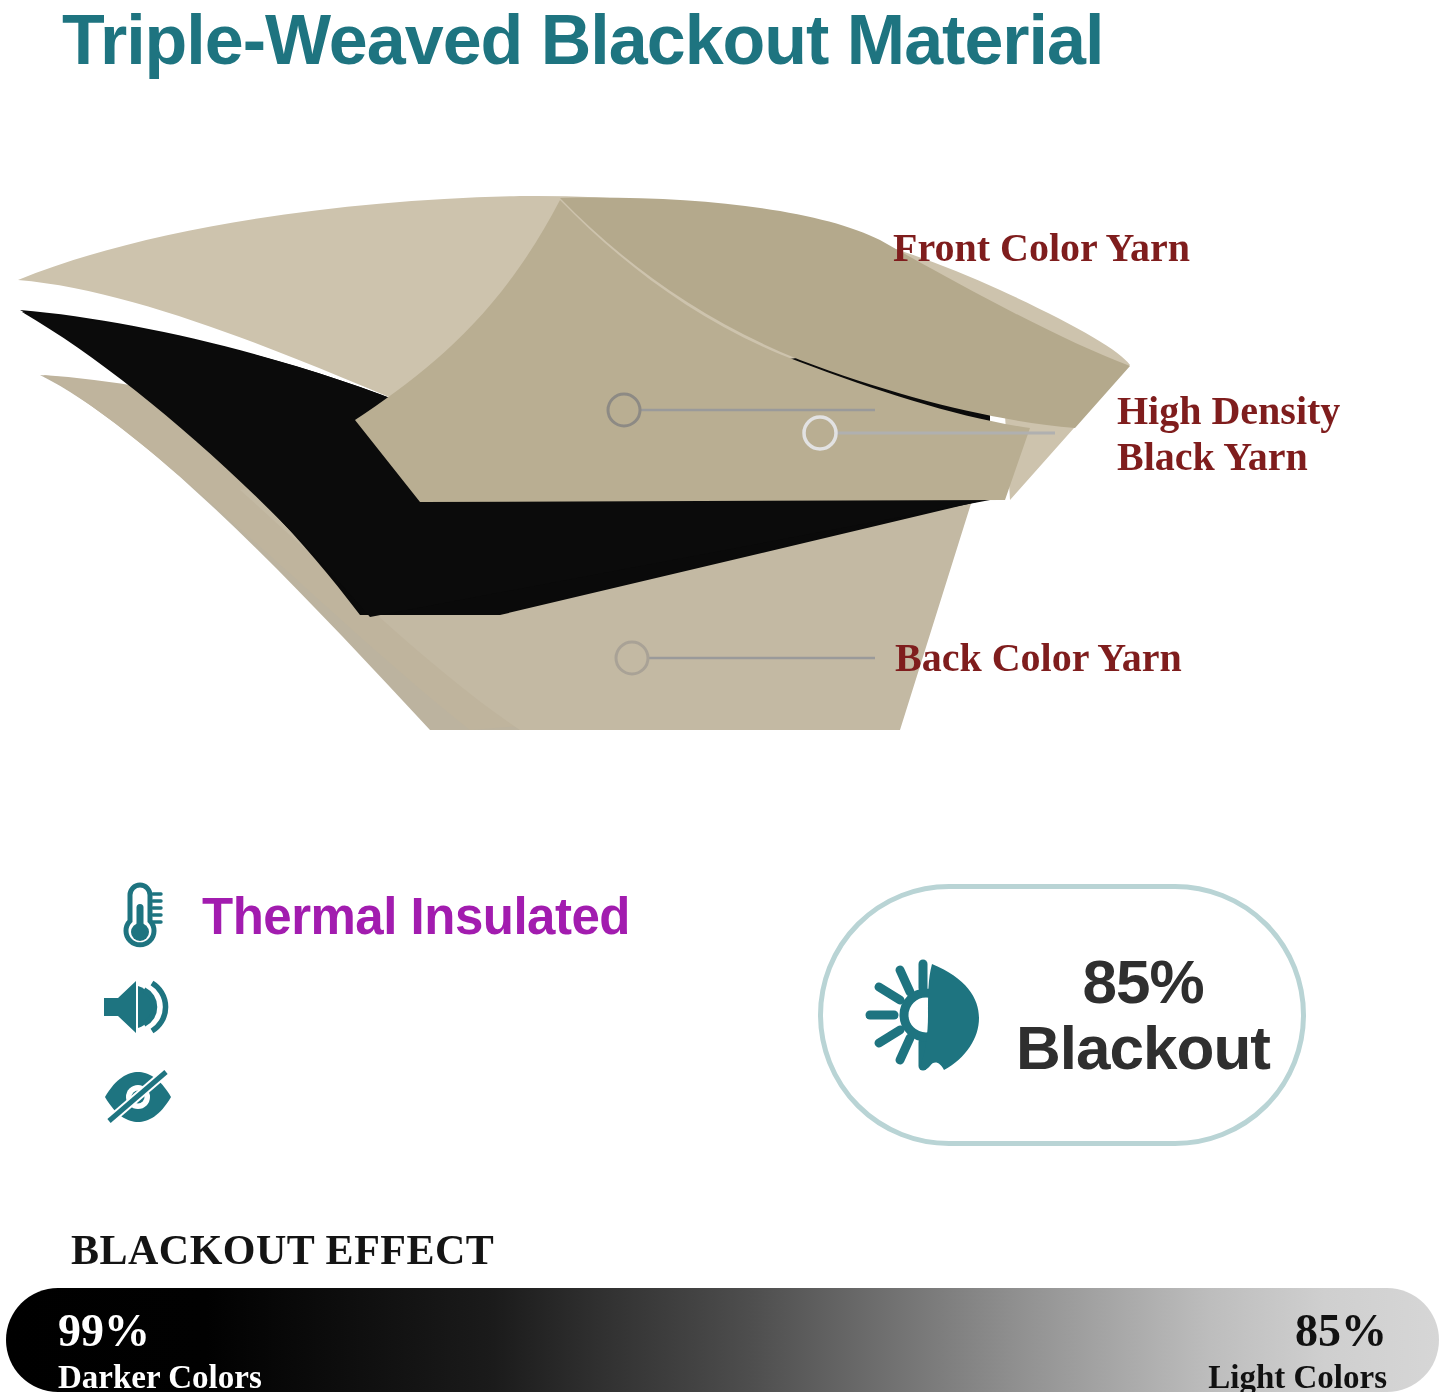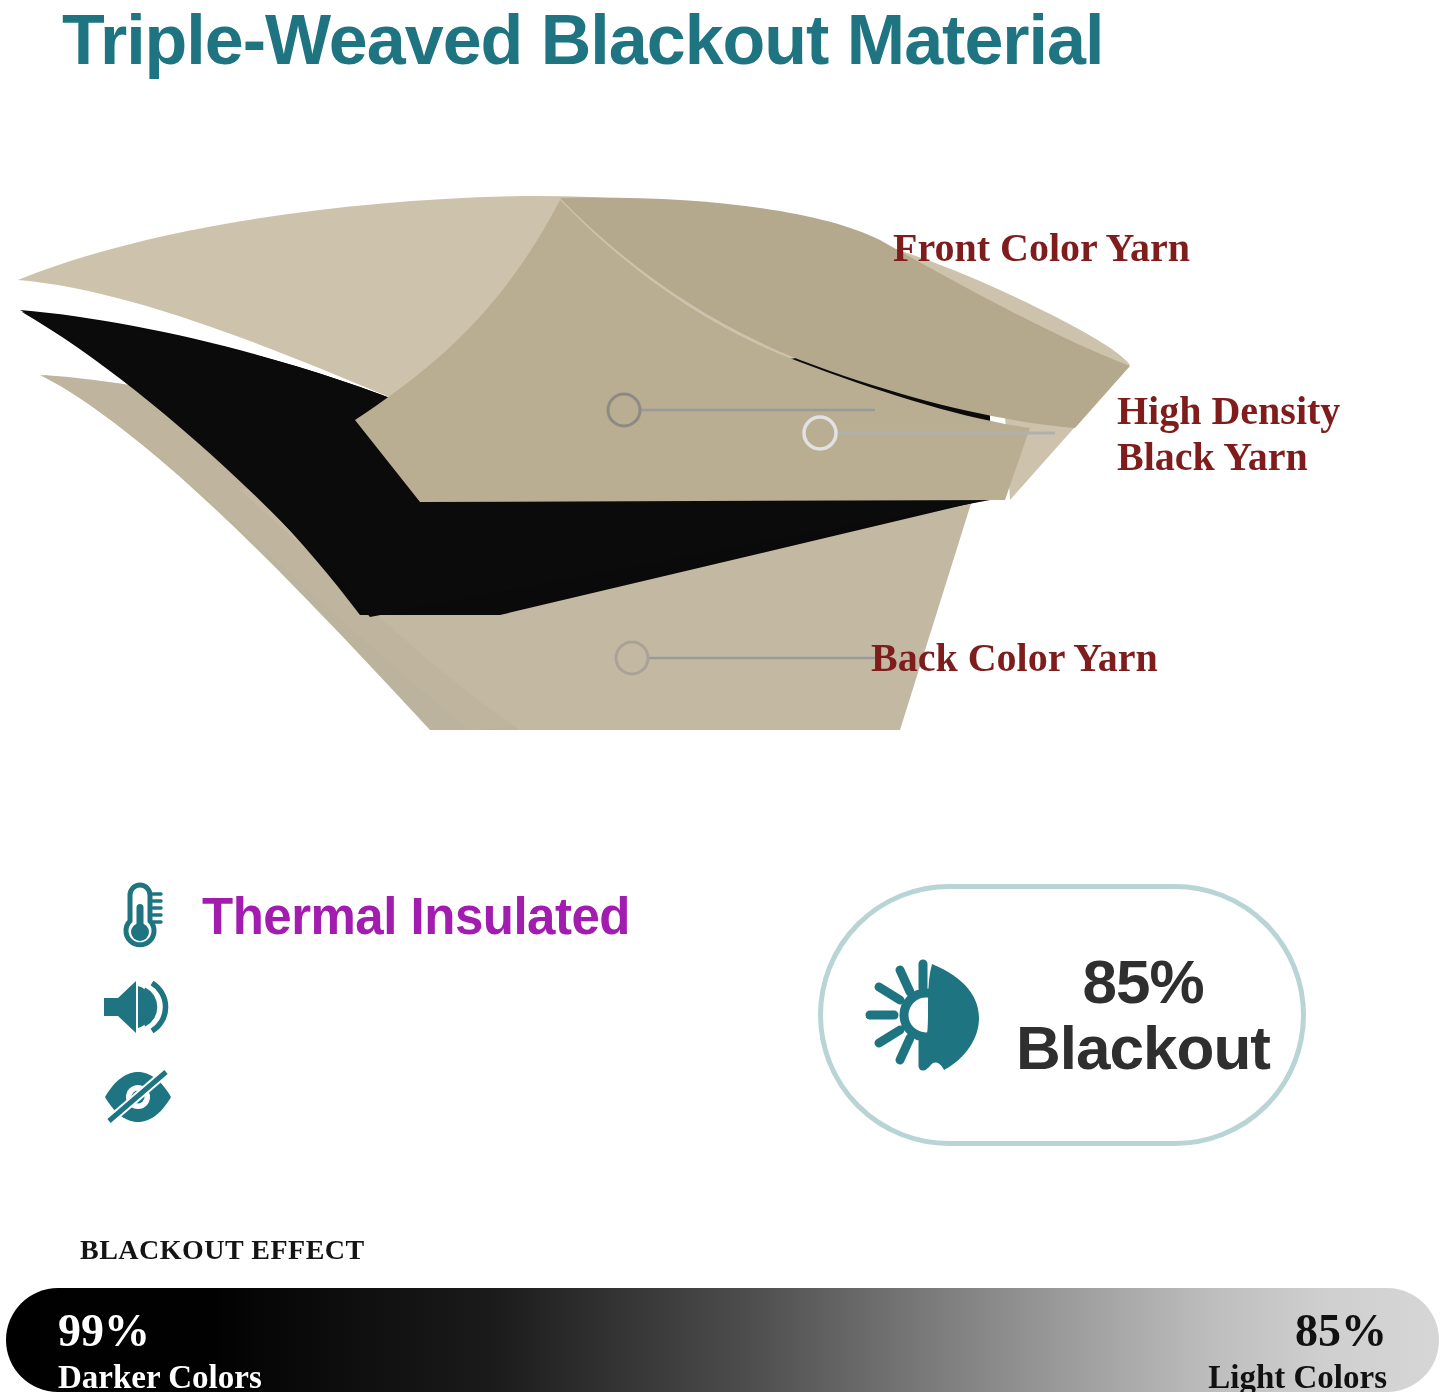--- a/index.html
+++ b/index.html
@@ -45,21 +45,21 @@
     position: absolute;
     font-family: "Liberation Serif", serif;
     font-weight: bold;
     color: #7f1d1d;
     font-size: 40px;
     line-height: 46px;
     white-space: nowrap;
   }
   #label-front { left: 893px; top: 225px; }
   #label-highdensity { left: 1073px; top: 388px; white-space: normal; width: 300px; margin-left: 44px; }
-  #label-back { left: 871px; top: 635px; }
+  #label-back { left: 895px; top: 635px; }
 
   
   #feature-list {
     position: absolute;
     left: 100px;
     top: 872px;
     width: 640px;
   }
   .feature-row {
     display: flex;
@@ -120,25 +120,25 @@
   }
   #badge-word {
     font-size: 62px;
     line-height: 66px;
     display: block;
   }
 
   
   #blackout-effect-title {
     position: absolute;
-    left: 80px;
+    left: 71px;
     top: 1226px;
     font-family: "Liberation Serif", serif;
     font-weight: bold;
-    font-size: 28px;
+    font-size: 42px;
     line-height: 48px;
     color: #141414;
     letter-spacing: 0.5px;
     white-space: nowrap;
   }
   #gradient-bar {
     position: absolute;
     left: 6px;
     top: 1288px;
     width: 1433px;

